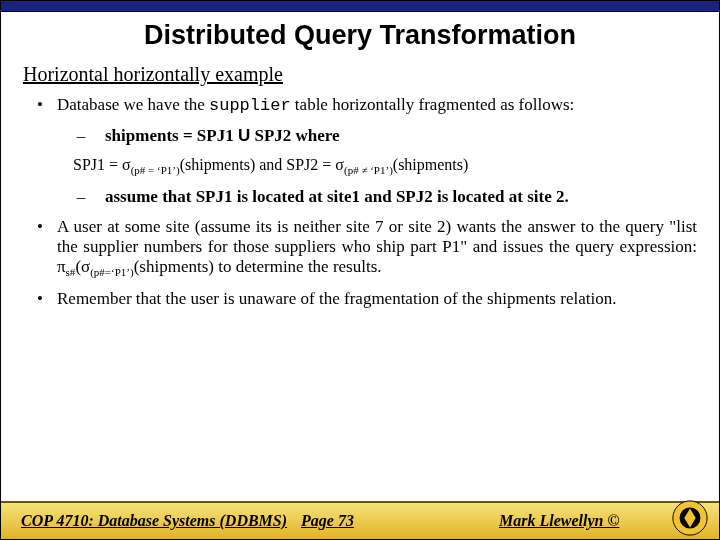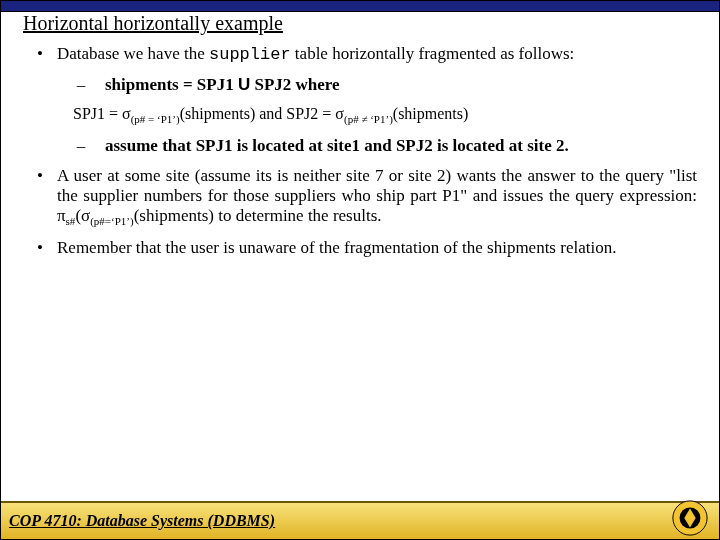--- a/index.html
+++ b/index.html
@@ -84,38 +84,39 @@
     display: flex;
     align-items: center;
     font-family: "Times New Roman", serif;
     font-style: italic;
     font-weight: bold;
     font-size: 16px;
     text-decoration: underline;
     color: #000;
     position: relative;
   }
-  .footer .seg1 { width: 280px; padding-left: 8px; }
+  .footer .seg1 { width: 280px; padding-left: 20px; }
   .footer .seg2 { width: 170px; text-align: left; }
   .footer .seg3 { flex: 1; text-align: left; padding-left: 28px; }
   .logo {
     position: absolute;
     right: 10px;
     bottom: 2px;
     width: 38px;
     height: 38px;
   }
   sub { font-size: 11px; }
 </style>
 </head>
 <body>
 
 <div class="slide">
   <div class="top-band"></div>
 
+  <div class="title">Distributed Query Transformation</div>
 
   <div class="content">
     <div class="subtitle">Horizontal horizontally example</div>
 
     <div class="bullet-row">
       <div class="bullet-dot">•</div>
       <div class="bullet-text">
         <span>Database we have the </span><span class="mono">supplier</span><span> table horizontally fragmented as follows:</span>
       </div>
     </div>
@@ -144,19 +145,21 @@
     </div>
 
     <div class="bullet-row">
       <div class="bullet-dot">•</div>
       <div class="bullet-text">Remember that the user is unaware of the fragmentation of the shipments relation.</div>
     </div>
   </div>
 
   <div class="footer">
     <div class="seg1">COP 4710: Database Systems  (DDBMS)</div>
+    <div class="seg2">Page 73</div>
+    <div class="seg3">Mark Llewellyn ©</div>
     <svg class="logo" viewBox="0 0 40 40">
       <circle cx="20" cy="20" r="18" fill="#f4c430" stroke="#000" stroke-width="1"></circle>
       <circle cx="20" cy="20" r="11" fill="#000"></circle>
       <path d="M14 20 L20 10 L26 20 L20 30 Z" fill="#f4c430"></path>
     </svg>
   </div>
 </div>
 
 </body></html>

